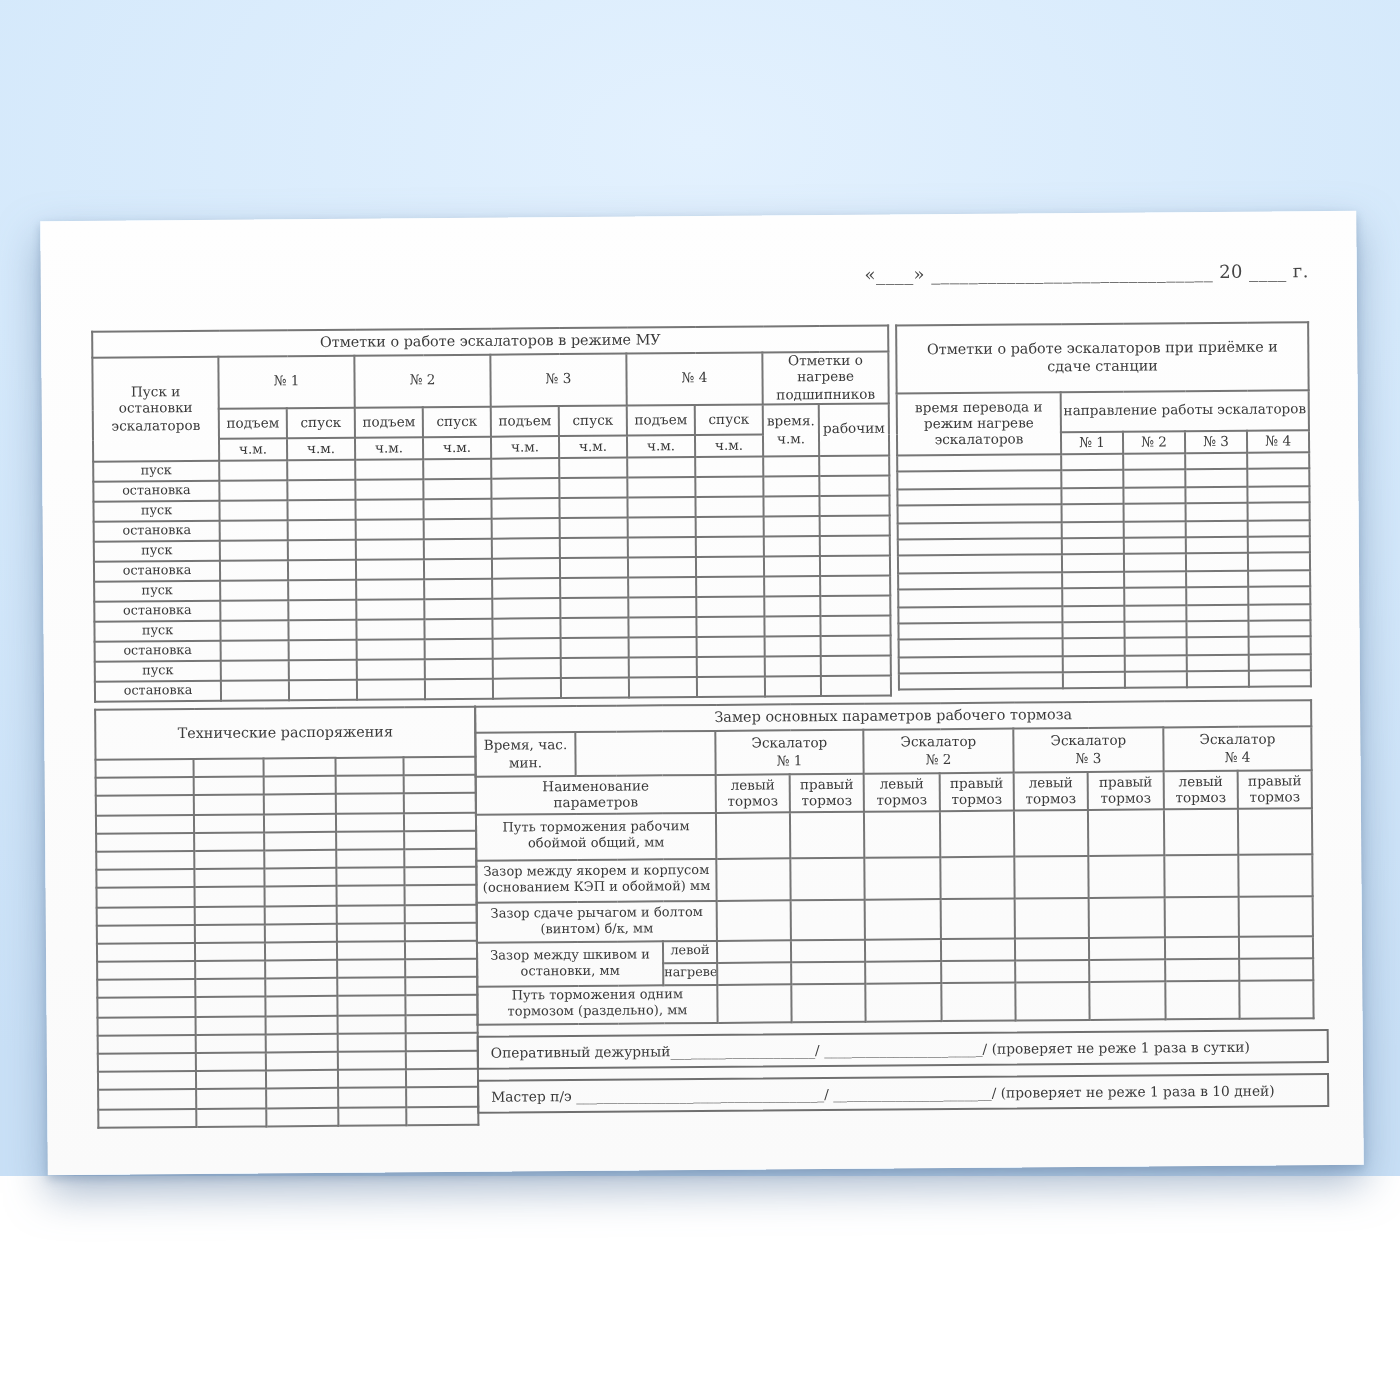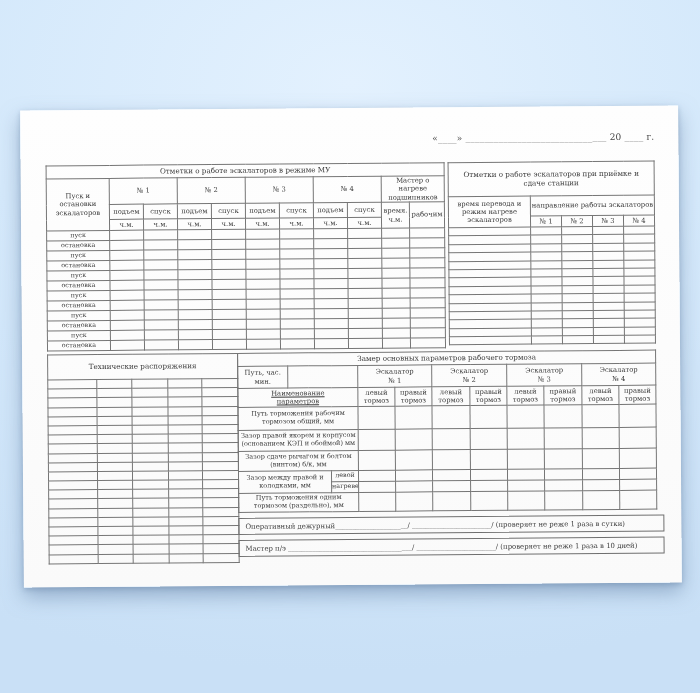--- a/index.html
+++ b/index.html
@@ -1,37 +1,37 @@
 <!DOCTYPE html>
 <html><head>
 <meta charset="utf-8">
 <style>
   html,body{margin:0;padding:0;width:700px;height:700px;overflow:hidden;}
-  .bg{position:relative;width:700px;height:693px;
+  .bg{position:relative;width:700px;height:588px;
       background:radial-gradient(120% 85% at 50% 12%, #e3f1fe 0%, #d5e9fb 45%, #c9e0f6 100%);}
   .paper{position:absolute;left:22px;top:108px;width:658px;height:477px;
       background:linear-gradient(180deg,#fefefe,#fafafa);
       transform:rotate(-0.45deg);transform-origin:50% 50%;
       box-shadow:0 9px 20px rgba(100,130,165,.55),0 2px 5px rgba(100,130,165,.4);}
   .date-line{position:absolute;top:26px;right:24px;
       font-family:"DejaVu Serif",serif;font-size:9px;color:#454545;letter-spacing:.2px;white-space:nowrap;}
   table{border-collapse:collapse;table-layout:fixed;border:1px solid #5e5e5e;}
   td{border:1px solid #767676;padding:0;text-align:center;vertical-align:middle;
      font-family:"DejaVu Serif",serif;color:#3a3a3a;font-size:6.8px;line-height:1.18;overflow:hidden;}
   .t-title{height:12px;font-size:7.2px;}
   .t-title2{height:33px;font-size:7.2px;padding:0 14px;}
   .hdr{font-size:6.8px;}
   .r-esc{height:26px;} .r-ud{height:15px;} .r-hm{height:11px;}
   .r-dir{height:20px;} .r-num{height:11px;}
   .mu-drow td{height:9px;font-size:6.4px;}
   .s-drow td{height:7.4px;}
   .tech-head{height:24px;font-size:7.2px;}
   .g-drow td{height:8.2px;}
   .bh1{height:22px;} .bh2{height:19px;}
-  .pad22{padding:0 20px;text-decoration:underline;}
+  .pad22{padding:0 20px;}
   .p1{height:23px;} .p2{height:21px;} .p3{height:20px;} .sub{height:11px;} .p5{height:19px;}
   .pname{font-size:6.5px;padding:0 2px;}
   .subcell{font-size:6.4px;margin-top:42px;}
   .mu-table{position:absolute;left:25px;top:55px;width:398px;}
   .shift-table{position:absolute;left:427px;top:55px;width:206px;}
   .tech-table{position:absolute;left:25px;top:244px;width:190px;}
   .brake-table{position:absolute;left:215px;top:244px;width:418px;}
   .sig{position:absolute;left:215px;width:418px;height:15px;border:1px solid #6f6f6f;
        font-family:"DejaVu Serif",serif;font-size:6.9px;color:#3a3a3a;
        display:flex;align-items:center;padding-left:6px;white-space:nowrap;overflow:hidden;}
@@ -66,21 +66,21 @@
       <tbody>
           <tr>
             <td class="t-title" colspan="11">Отметки о работе эскалаторов в режиме МУ</td>
           </tr>
       <tr class="r-esc">
         <td class="hdr" rowspan="3">Пуск и остановки эскалаторов</td>
         <td class="hdr" colspan="2">№ 1</td>
         <td class="hdr" colspan="2">№ 2</td>
         <td class="hdr" colspan="2">№ 3</td>
         <td class="hdr" colspan="2">№ 4</td>
-        <td class="hdr" colspan="2">Мастер о нагреве подшипников</td>
+        <td class="hdr" colspan="2">Отметки о нагреве подшипников</td>
       </tr>
       <tr class="r-ud">
         <td class="hdr">подъем</td>
         <td class="hdr">спуск</td>
         <td class="hdr">подъем</td>
         <td class="hdr">спуск</td>
         <td class="hdr">подъем</td>
         <td class="hdr">спуск</td>
         <td class="hdr">подъем</td>
         <td class="hdr">спуск</td>
@@ -599,21 +599,21 @@
         <col style="width:37px">
           <col style="width:38px">
           <col style="width:37px">
           <col style="width:37px">
       </colgroup>
       <tbody>
           <tr>
             <td class="t-title" colspan="12">Замер основных параметров рабочего тормоза</td>
           </tr>
       <tr class="bh1">
-        <td class="hdr">Путь, час. мин.</td>
+        <td class="hdr">Время, час. мин.</td>
         <td class="hdr" colspan="3"></td>
         <td class="hdr" colspan="2">
           <div>Эскалатор</div>
           <div>№ 1</div>
         </td>
         <td class="hdr" colspan="2">
           <div>Эскалатор</div>
           <div>№ 2</div>
         </td>
         <td class="hdr" colspan="2">
@@ -630,32 +630,32 @@
         <td class="hdr">левый тормоз</td>
         <td class="hdr">правый тормоз</td>
         <td class="hdr">левый тормоз</td>
         <td class="hdr">правый тормоз</td>
         <td class="hdr">левый тормоз</td>
         <td class="hdr">правый тормоз</td>
         <td class="hdr">левый тормоз</td>
         <td class="hdr">правый тормоз</td>
       </tr>
       <tr class="p1">
-        <td class="pname" colspan="4">Путь торможения рабочим тормозом общий, мм</td>
+        <td class="pname" colspan="4">Путь торможения рабочим обоймой общий, мм</td>
         <td></td>
             <td></td>
         <td></td>
             <td></td>
         <td></td>
             <td></td>
         <td></td>
             <td></td>
       </tr>
       <tr class="p2">
-        <td class="pname" colspan="4">Зазор правой якорем и корпусом (основанием КЭП и обоймой) мм</td>
+        <td class="pname" colspan="4">Зазор между якорем и корпусом (основанием КЭП и обоймой) мм</td>
         <td></td>
             <td></td>
         <td></td>
             <td></td>
         <td></td>
             <td></td>
         <td></td>
             <td></td>
       </tr>
       <tr class="p3">
@@ -663,21 +663,21 @@
         <td></td>
             <td></td>
         <td></td>
             <td></td>
         <td></td>
             <td></td>
         <td></td>
             <td></td>
       </tr>
       <tr class="sub">
-        <td class="pname" colspan="3" rowspan="2">Зазор между правой и колодками, мм</td>
+        <td class="pname" colspan="3" rowspan="2">Зазор между шкивом и остановки, мм</td>
         <td class="subcell">левой</td>
         <td></td>
             <td></td>
         <td></td>
             <td></td>
         <td></td>
             <td></td>
         <td></td>
             <td></td>
       </tr>

